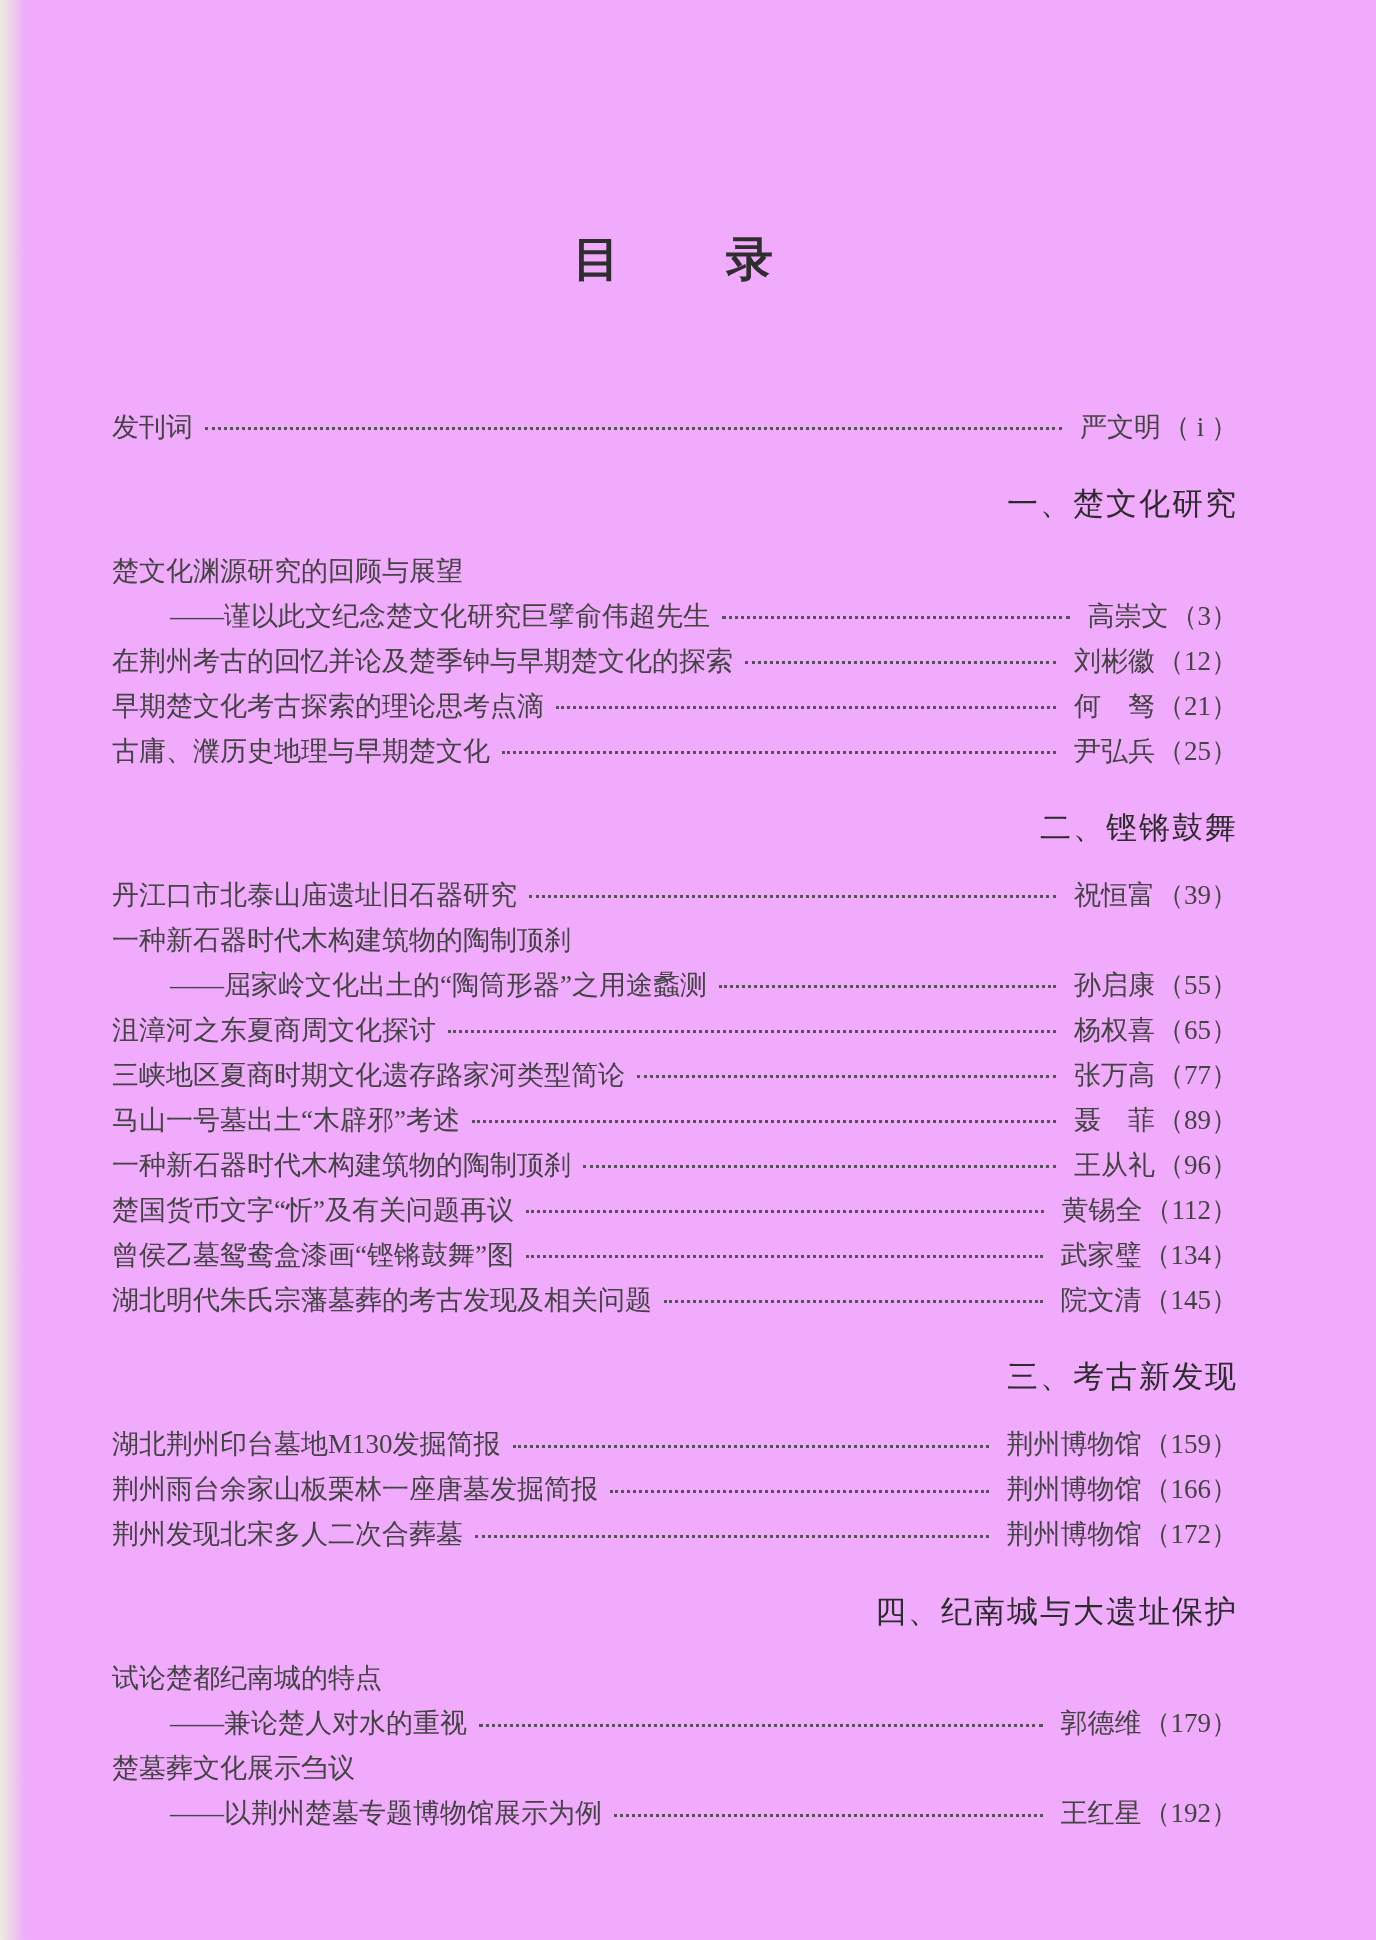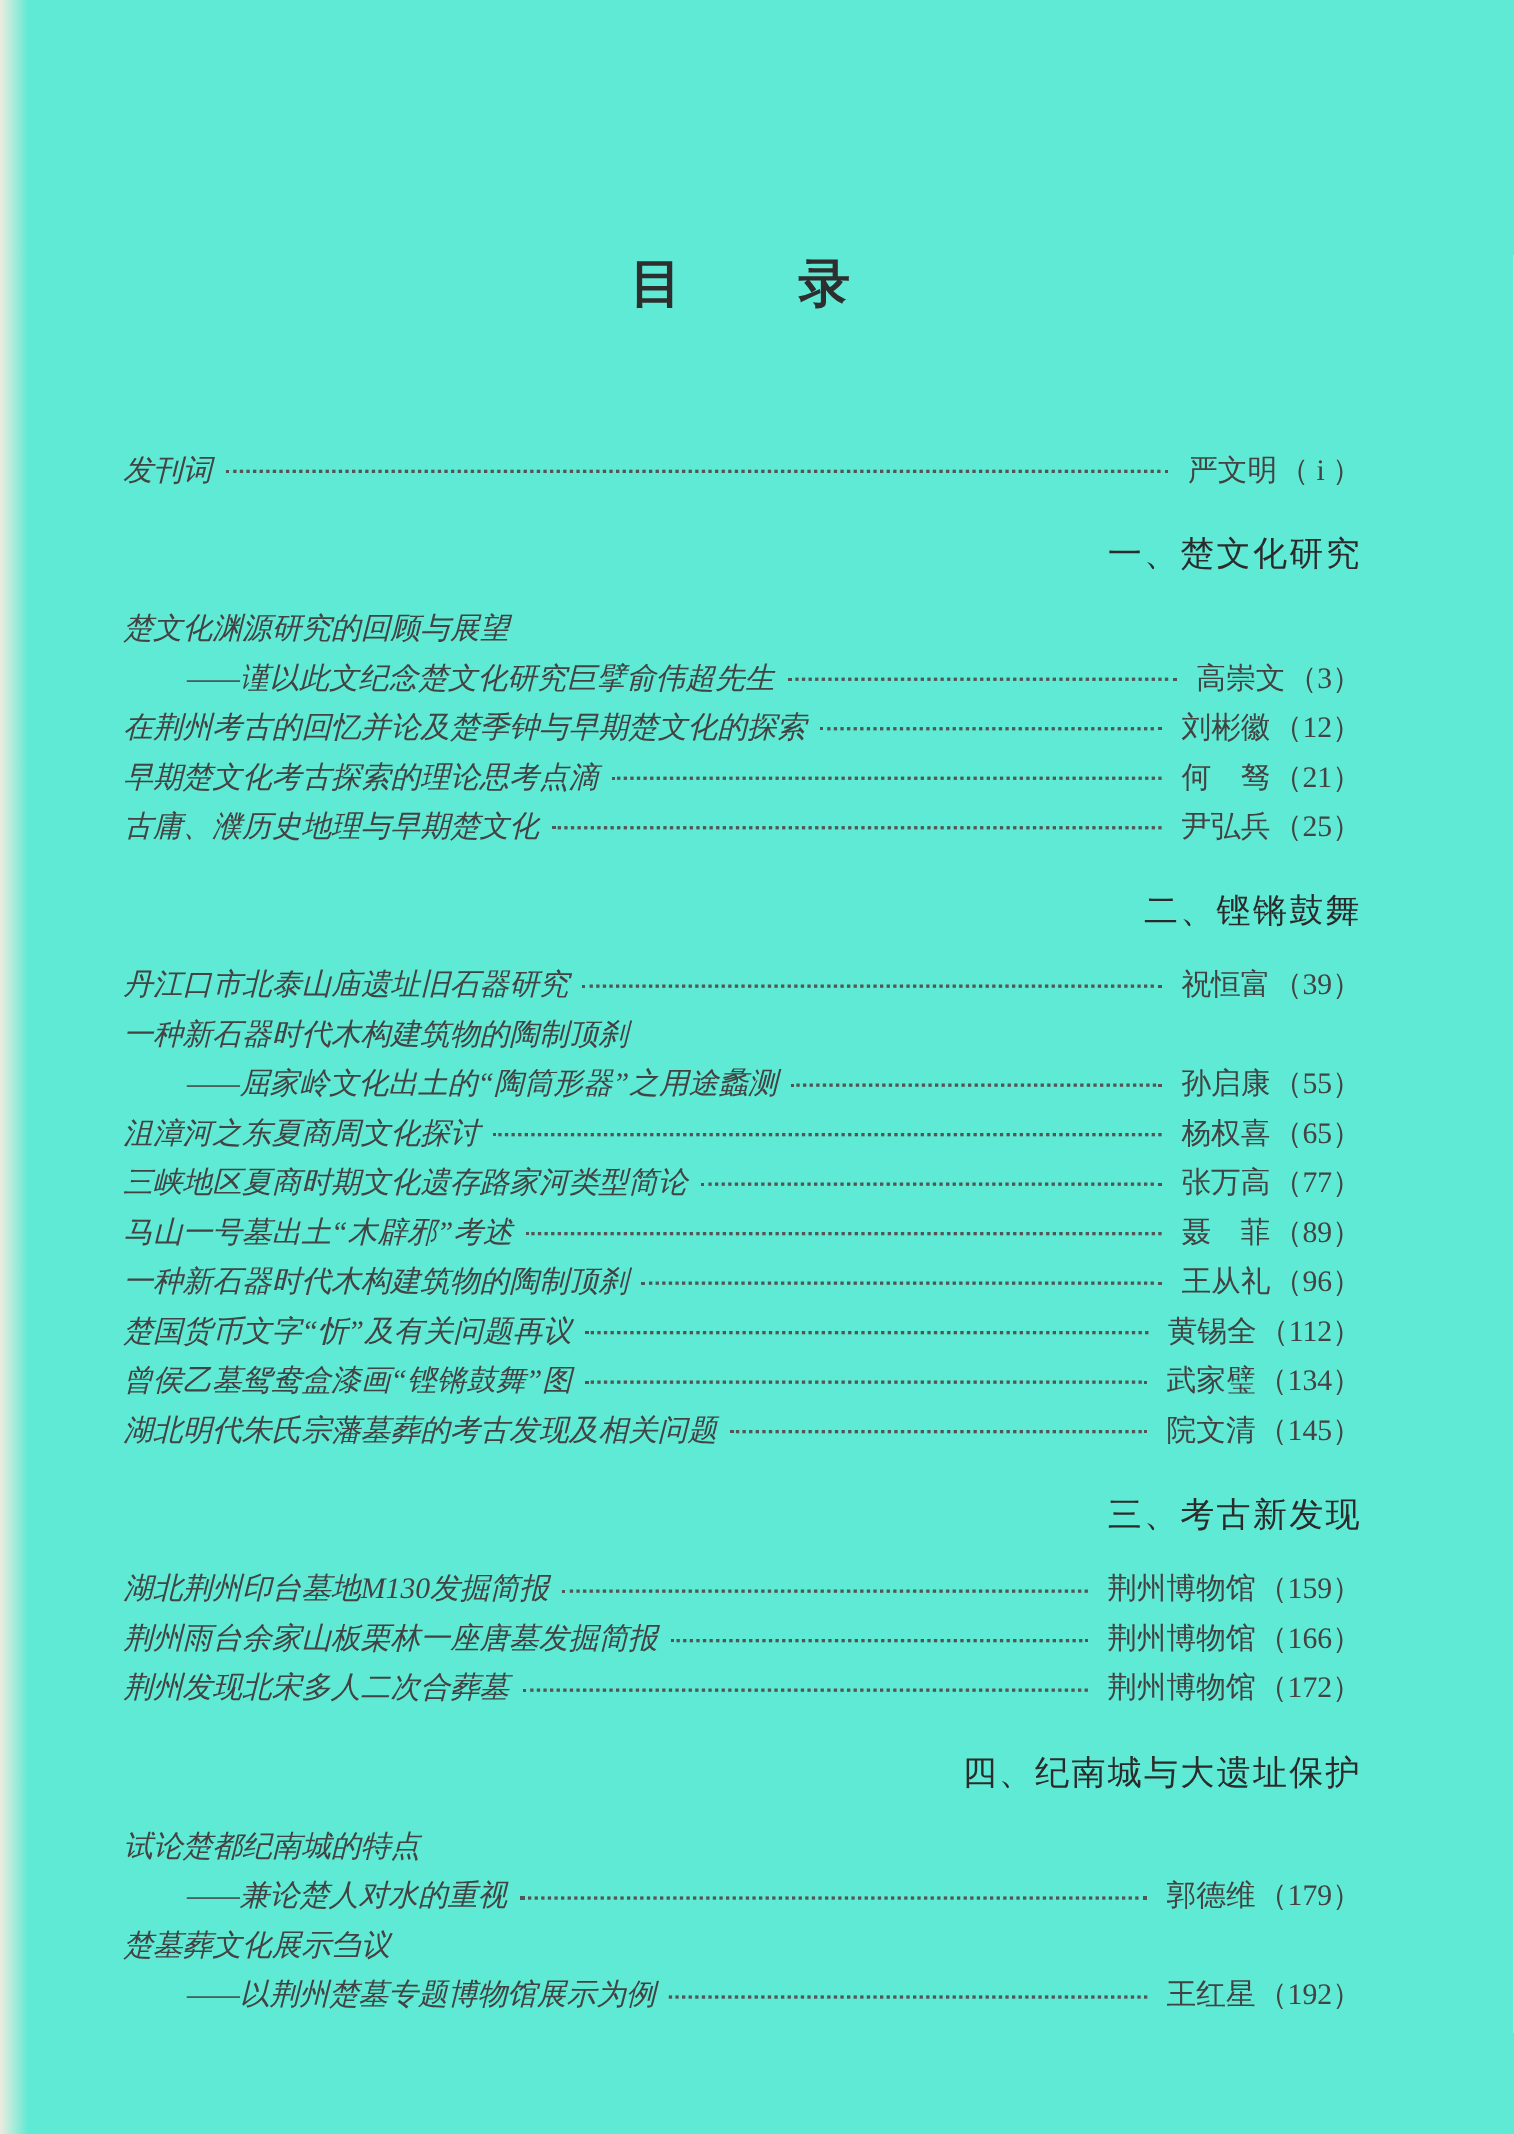--- a/index.html
+++ b/index.html
@@ -5,21 +5,21 @@
   html, body {
     margin: 0;
     padding: 0;
     background: #e8e8e2;
   }
   .page {
     position: relative;
     width: 1376px;
     height: 1940px;
     margin: 0 auto;
-    background: #5eead4;
+    background: #f0abfc;
     overflow: hidden;
     font-family: "Liberation Serif", serif;
     color: #3e3e3e;
   }
   .page::before {
     content: "";
     position: absolute;
     left: 0; top: 0; bottom: 0;
     width: 26px;
     background: linear-gradient(90deg, #ececе2 0%, #f3f3ea 40%, rgba(252,252,247,0) 100%);
@@ -46,21 +46,20 @@
   }
   .row {
     display: flex;
     align-items: center;
     height: 45px;
     font-size: 27px;
     color: #434343;
   }
   .row .t {
     white-space: nowrap;
-    font-style: italic;
   }
   .row.indent .t {
     padding-left: 58px;
   }
   .row.pre {
     
   }
   .leader {
     flex: 1 1 auto;
     min-width: 24px;

